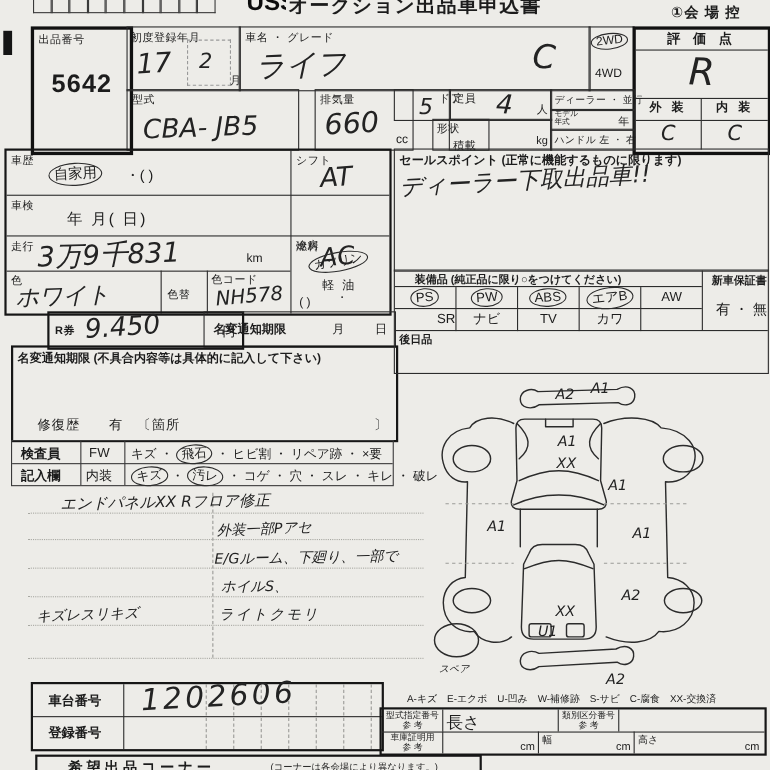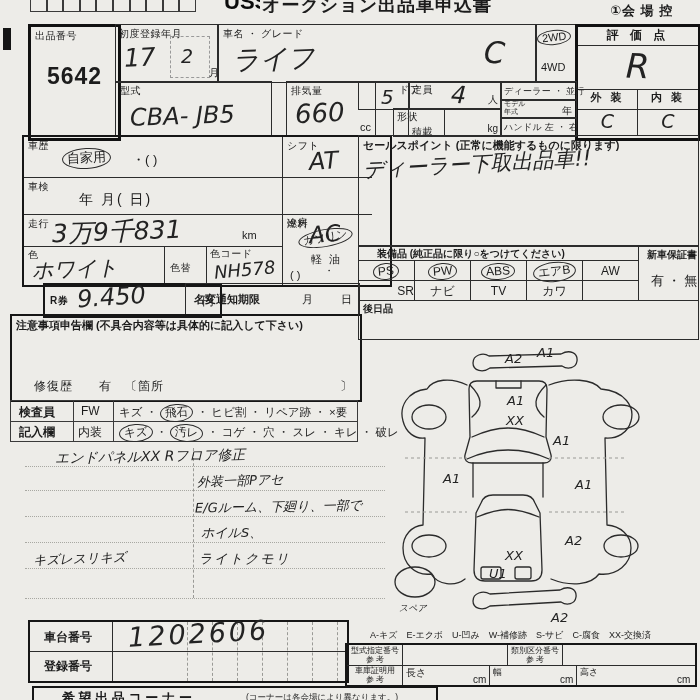--- a/index.html
+++ b/index.html
@@ -115,21 +115,21 @@
     <span class="abs lbl9" style="left:3px;top:3px;">ディーラー ・ 並行</span>
   </div>
   <div class="abs b1" style="left:500px;top:99px;width:75px;height:18px;">
     <span class="abs" style="left:3px;top:0;font-size:7px;line-height:8px;"><span>モデル</span><br><span>年式</span></span>
     <span class="abs prt" style="right:4px;top:4px;font-size:10px;">年</span>
   </div>
   <div class="abs b1" style="left:500px;top:117px;width:75px;height:18px;">
     <span class="abs lbl9" style="left:3px;top:3px;">ハンドル 左 ・ 右</span>
   </div>
 
-  <div class="abs b2" style="left:22px;top:135px;width:348px;height:148px;padding-left:18px;">
+  <div class="abs b2" style="left:4px;top:135px;width:348px;height:148px;">
 
     <div class="abs" style="left:258px;top:0;width:0;height:148px;border-left:1px solid #2c2c2c;"></div>
     <div class="abs" style="left:0;top:40px;width:348px;height:0;border-top:1px solid #2c2c2c;"></div>
     <div class="abs" style="left:0;top:77px;width:348px;height:0;border-top:1px solid #2c2c2c;"></div>
     <div class="abs" style="left:0;top:109px;width:258px;height:0;border-top:1px solid #2c2c2c;"></div>
 
     <span class="abs lbl" style="left:4px;top:2px;">車歴</span>
     <span class="abs prt circ" style="left:38px;top:11px;font-size:13px;transform:rotate(-3deg);">自家用</span>
     <span class="abs prt" style="left:108px;top:14px;font-size:13px;">・(            )</span>
 
@@ -166,21 +166,21 @@
     <span class="abs hw" style="left:32px;top:-2px;font-size:24px;transform:rotate(-4deg);">9.450</span>
     <span class="abs prt" style="right:6px;top:8px;font-size:12px;">円</span>
   </div>
   <div class="abs b1" style="left:185px;top:283px;width:173px;height:31px;">
     <span class="abs prt" style="left:8px;top:8px;font-size:11px;font-weight:700;">名変通知期限</span>
     <span class="abs prt" style="left:116px;top:8px;font-size:11px;">月</span>
     <span class="abs prt" style="left:155px;top:8px;font-size:11px;">日</span>
   </div>
 
   <div class="abs b2" style="left:10px;top:314px;width:348px;height:84px;">
-    <span class="abs prt" style="left:4px;top:2px;font-size:11px;font-weight:600;">注意事項申告欄 (不具合内容等は具体的に記入して下さい)</span>
+    <span class="abs prt" style="left:4px;top:2px;font-size:11px;font-weight:600;">名変通知期限 (不具合内容等は具体的に記入して下さい)</span>
     <span class="abs prt" style="left:22px;top:62px;font-size:12px;letter-spacing:1px;"><span>修復歴</span>　　<span>有</span>　<span>〔箇所</span></span>
     <span class="abs prt" style="right:8px;top:62px;font-size:12px;">〕</span>
   </div>
 
   <div class="abs" style="left:10px;top:400px;width:346px;height:40px;border:1px solid #3a3a3a;">
     <div class="abs" style="left:62px;top:0;width:0;height:40px;border-left:1px solid #3a3a3a;"></div>
     <div class="abs" style="left:102px;top:0;width:0;height:40px;border-left:1px solid #3a3a3a;"></div>
     <div class="abs" style="left:0;top:20px;width:346px;height:0;border-top:1px solid #3a3a3a;"></div>
     <span class="abs prt" style="left:8px;top:3px;font-size:12px;font-weight:600;">検査員</span>
     <span class="abs prt" style="left:8px;top:23px;font-size:12px;font-weight:600;">記入欄</span>
@@ -268,21 +268,21 @@
     <div class="abs" style="left:0;top:20px;width:348px;height:0;border-top:1px solid #2c2c2c;"></div>
     <div class="abs" style="left:55px;top:0;width:0;height:20px;border-left:1px solid #2c2c2c;"></div>
     <div class="abs" style="left:160px;top:0;width:0;height:20px;border-left:1px solid #2c2c2c;"></div>
     <div class="abs" style="left:215px;top:0;width:0;height:20px;border-left:1px solid #2c2c2c;"></div>
     <div class="abs" style="left:55px;top:20px;width:0;height:20px;border-left:1px solid #2c2c2c;"></div>
     <div class="abs" style="left:142px;top:20px;width:0;height:20px;border-left:1px solid #2c2c2c;"></div>
     <div class="abs" style="left:229px;top:20px;width:0;height:20px;border-left:1px solid #2c2c2c;"></div>
     <div class="abs" style="left:2px;top:1px;font-size:8px;line-height:9px;text-align:center;width:52px;"><span>型式指定番号</span><br><span>参 考</span></div>
     <div class="abs" style="left:162px;top:1px;font-size:8px;line-height:9px;text-align:center;width:52px;"><span>類別区分番号</span><br><span>参 考</span></div>
     <div class="abs" style="left:2px;top:21px;font-size:8px;line-height:9px;text-align:center;width:52px;"><span>車庫証明用</span><br><span>参 考</span></div>
-    <span class="abs prt" style="left:59px;top:21px;font-size:10px;">長さ</span>
+    <span class="abs prt" style="left:59px;top:3px;font-size:15px;">長さ</span>
     <span class="abs prt" style="left:126px;top:29px;font-size:10px;">cm</span>
     <span class="abs prt" style="left:146px;top:21px;font-size:9px;">幅</span>
     <span class="abs prt" style="left:213px;top:29px;font-size:10px;">cm</span>
     <span class="abs prt" style="left:233px;top:21px;font-size:9px;">高さ</span>
     <span class="abs prt" style="left:330px;top:29px;font-size:10px;">cm</span>
   </div>
 
   <div class="abs b2" style="left:32px;top:686px;width:402px;height:20px;">
     <span class="abs prt" style="left:28px;top:1px;font-size:13px;font-weight:bold;">希 望 出 品 コ ー ナ ー</span>
     <span class="abs prt" style="left:212px;top:4px;font-size:8.5px;">(コーナーは各会場により異なります。)</span>

